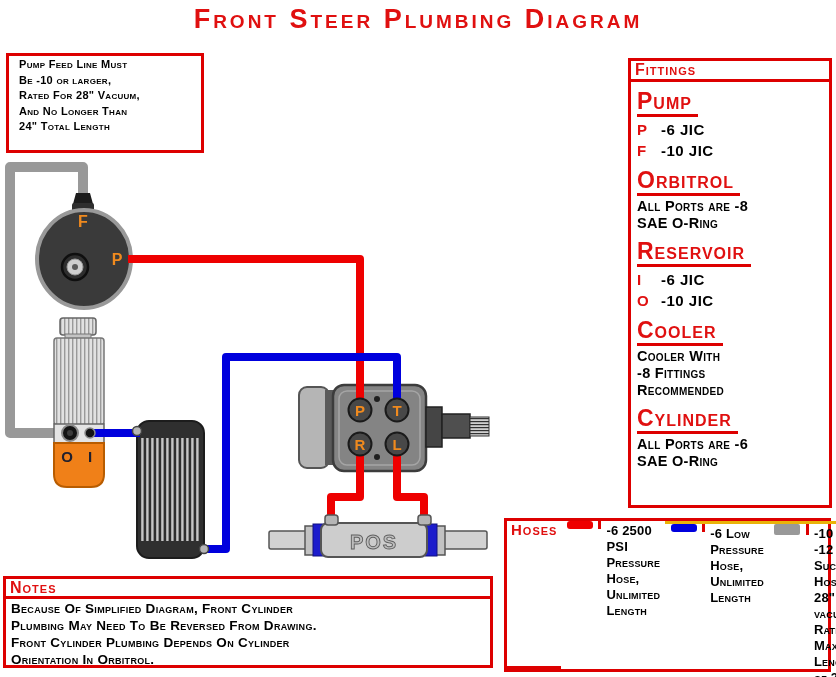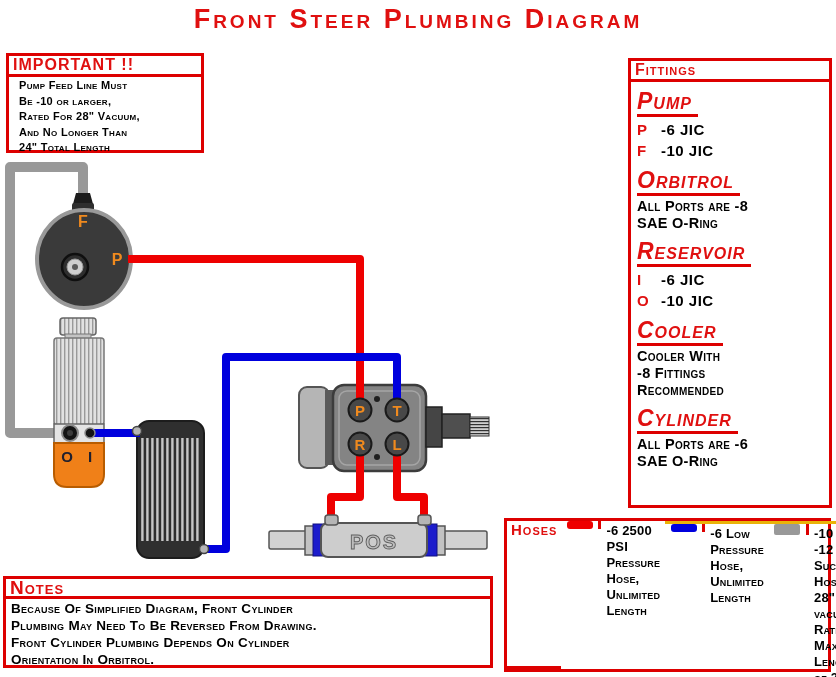--- a/index.html
+++ b/index.html
@@ -11,41 +11,41 @@
   .diagram text{font-family:"Liberation Sans",sans-serif;font-weight:bold;}
   .panel{position:absolute;border:3px solid #dd0000;box-sizing:border-box;background:transparent;}
   .panel-header{color:#e01010;font-size:16px;line-height:18px;letter-spacing:1px;
                 padding:0 4px;border-bottom:3px solid #dd0000;}
   
   .important{left:6px;top:53px;width:198px;height:100px;}
   .important .panel-body{padding:1px 10px;font-size:11px;line-height:15.5px;letter-spacing:.3px;}
   
   .fittings{left:628px;top:58px;width:204px;height:450px;}
   .fittings .panel-body{padding:0 6px 2px 6px;}
-  .fit-heading-wrap{margin:7px 0 2px 0;line-height:0;font-style:italic;}
+  .fit-heading-wrap{margin:7px 0 2px 0;line-height:0;}
   .fit-heading{display:inline-block;color:#e01010;font-size:23px;line-height:25px;
                letter-spacing:1px;border-bottom:3px solid #dd0000;padding-right:6px;}
   .fit-row{display:flex;font-size:15px;line-height:21px;letter-spacing:.5px;}
   .fit-port{color:#e01010;width:24px;flex:none;}
   .fit-note{font-size:14.5px;line-height:17px;letter-spacing:.3px;}
   
   .hoses{left:504px;top:518px;width:327px;height:154px;display:flex;flex-direction:row;}
   .hoses .panel-header{font-size:15px;line-height:17px;}
   .hose-row{display:flex;align-items:flex-start;}
   .hose-row + .hose-row{border-top:3px solid #eab308;}
   .hose-swatch-cell{width:37px;flex:none;border-right:3px solid #dd0000;
                     display:flex;align-items:center;justify-content:center;}
   .hose-swatch{width:26px;height:8px;border-radius:3px;}
   .swatch-red{background:#ee0000;}
   .swatch-blue{background:#0000dd;}
   .swatch-gray{background:#999999;height:11px;border-radius:2px;}
   .hose-text{padding:2px 5px;font-size:13px;line-height:16px;letter-spacing:.2px;}
   
   .notes{left:3px;top:576px;width:490px;height:92px;}
-  .notes .panel-header{font-size:19px;line-height:17px;}
+  .notes .panel-header{font-size:16px;line-height:17px;}
   .notes .panel-body{padding:1px 5px;font-size:13.5px;line-height:17px;letter-spacing:.3px;}
 </style>
 </head>
 <body>
 
 <div class="page">
 
   <div class="title">Front Steer Plumbing Diagram</div>
 
   <svg class="diagram" width="836" height="677" viewBox="0 0 836 677">
@@ -139,21 +139,20 @@
       <circle cx="360" cy="444" r="11.5" fill="#484848" stroke="#1a1a1a" stroke-width="2"></circle>
       <circle cx="397" cy="444" r="11.5" fill="#484848" stroke="#1a1a1a" stroke-width="2"></circle>
       <text x="360" y="416" font-size="15" fill="#f08a1e" text-anchor="middle">P</text>
       <text x="397" y="416" font-size="15" fill="#f08a1e" text-anchor="middle">T</text>
       <text x="360" y="450" font-size="15" fill="#f08a1e" text-anchor="middle">R</text>
       <text x="397" y="450" font-size="15" fill="#f08a1e" text-anchor="middle">L</text>
     </g>
   </svg>
 
   <div class="panel important">
-    <div class="panel-header">IMPORTANT !!</div>
     <div class="panel-body">
       <div>Pump Feed Line Must</div>
       <div>Be -10 or larger,</div>
       <div>Rated For 28" Vacuum,</div>
       <div>And No Longer Than</div>
       <div>24" Total Length</div>
     </div>
   </div>
 
   <div class="panel fittings">

